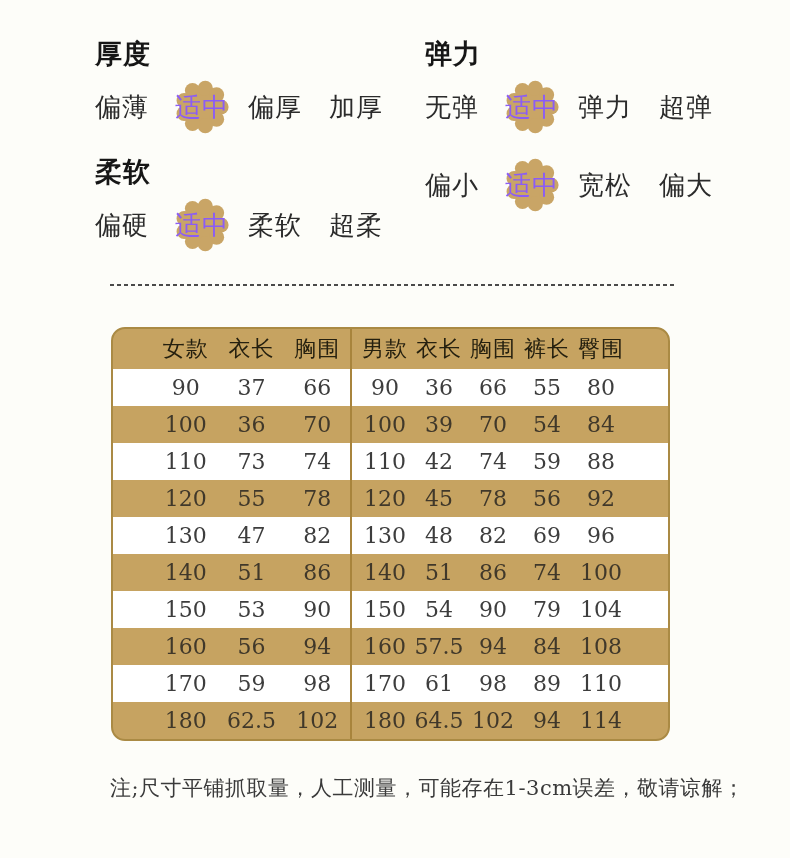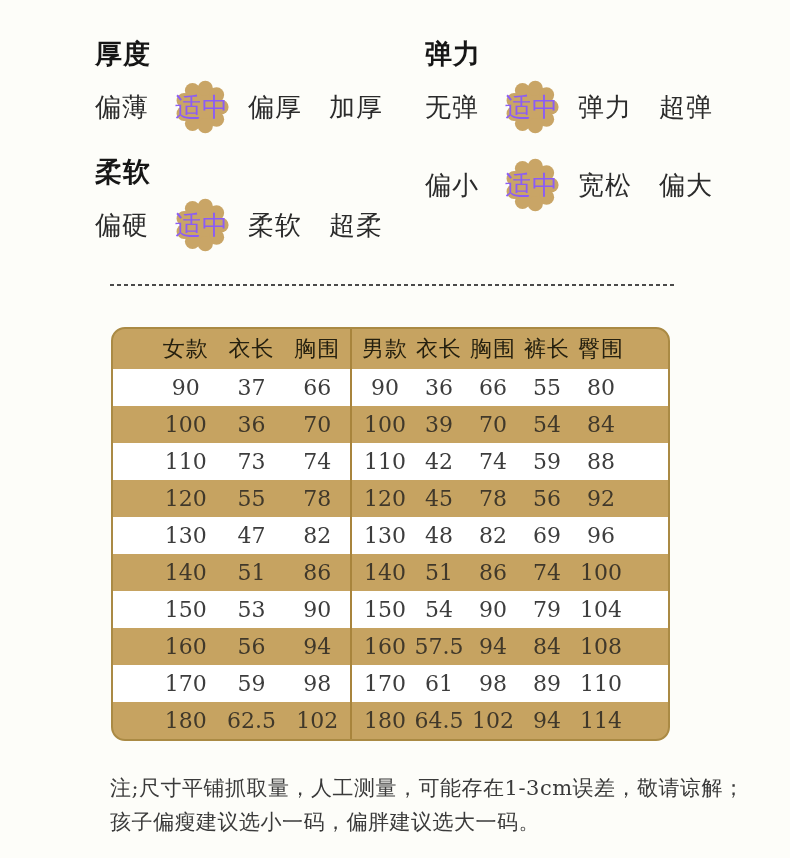--- a/index.html
+++ b/index.html
@@ -354,16 +354,15 @@
           <span class="cell">64.5</span>
           <span class="cell">102</span>
           <span class="cell">94</span>
           <span class="cell">114</span>
         </div>
       </div>
     </section>
 
   <div class="note">
     <div>注;尺寸平铺抓取量，人工测量，可能存在1-3cm误差，敬请谅解；</div>
-    <div>孩子偏瘦建议选小一码，偏胖建议选大一码。</div>
   </div>
 
 </div>
 
 </body></html>

